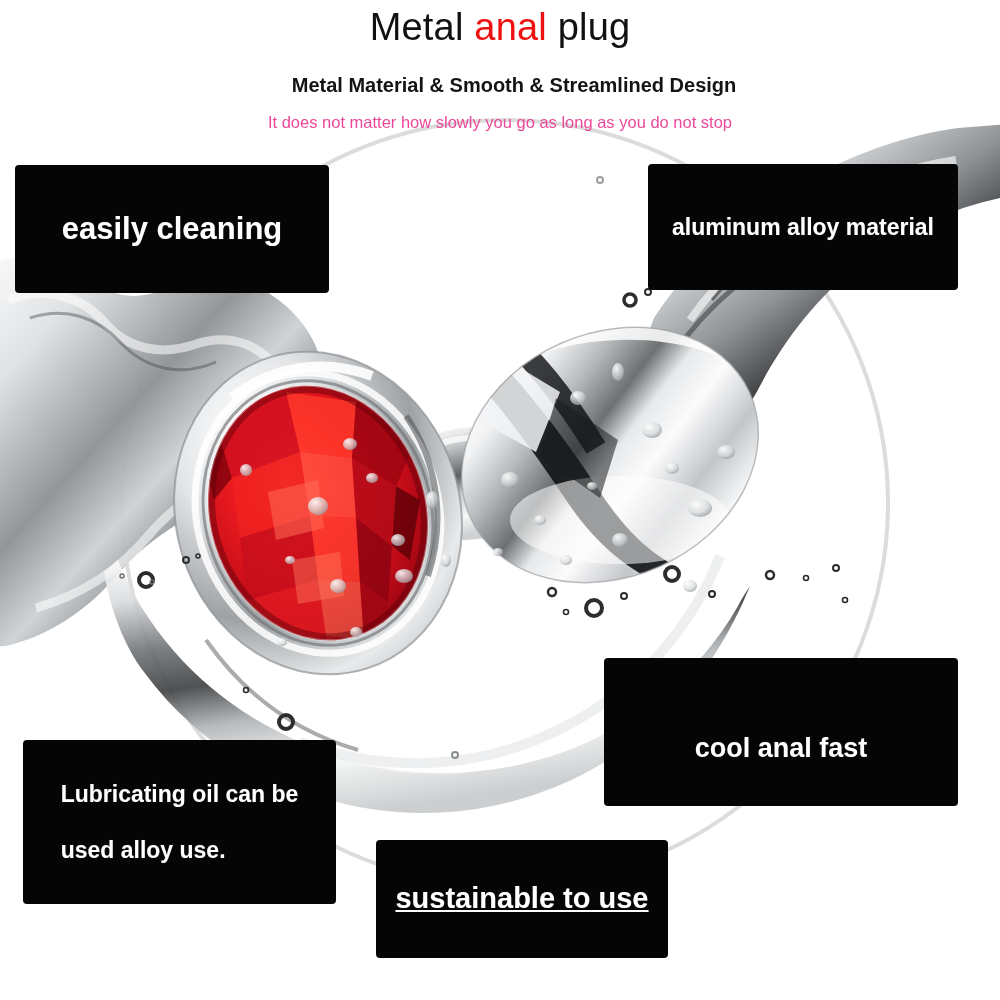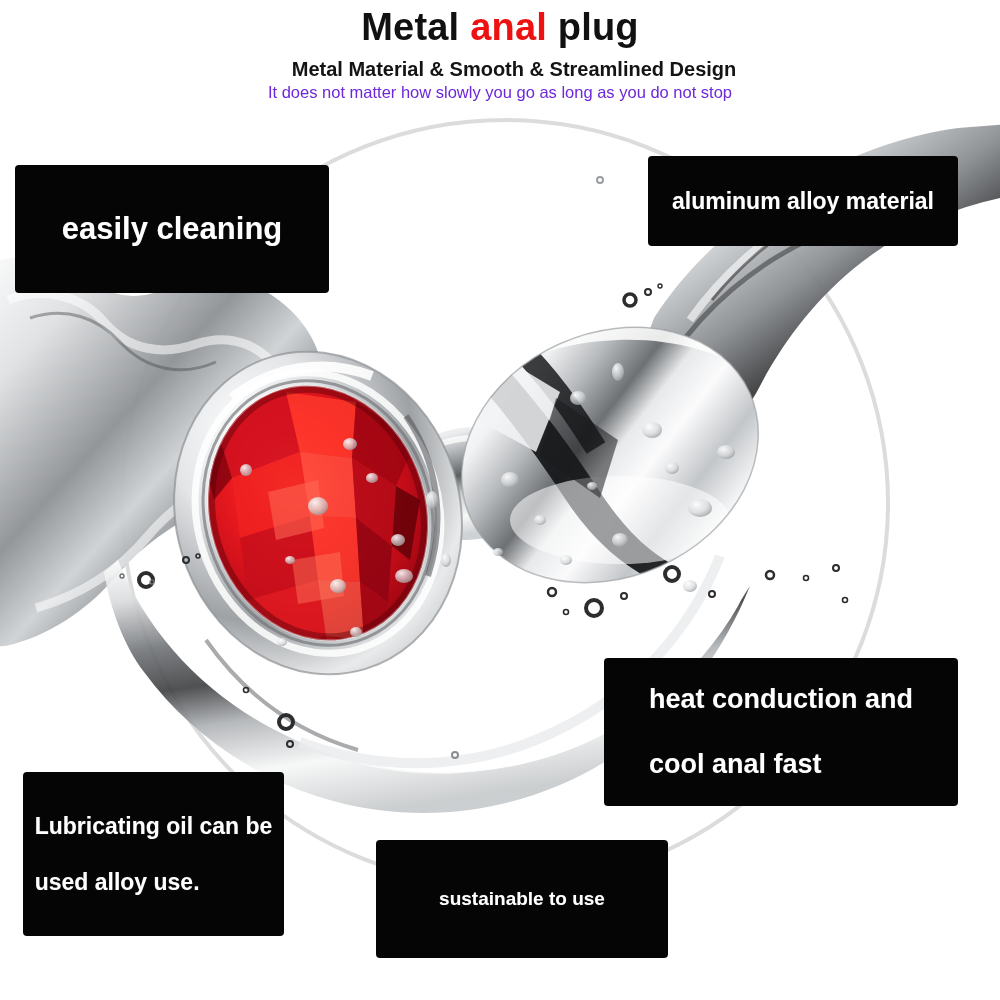--- a/index.html
+++ b/index.html
@@ -2,48 +2,48 @@
 <html><head>
 <meta charset="utf-8">
 <style>
   html,body{margin:0;padding:0;background:#fff;}
   body{width:1000px;height:1000px;overflow:hidden;
        font-family:"Liberation Sans","DejaVu Sans",sans-serif;}
   #stage{position:relative;width:1000px;height:1000px;background:#ffffff;overflow:hidden;}
 
   
   .header{position:absolute;left:0;top:0;width:1000px;text-align:center;z-index:40;}
-  .title{font-size:38px;font-weight:700;color:#111;letter-spacing:.2px;line-height:1;
+  .title{font-size:38px;font-weight:400;color:#111;letter-spacing:.2px;line-height:1;
          padding-top:8px;white-space:nowrap;}
   .title .red{color:#ee1111;}
-  .subtitle{font-size:20px;font-weight:700;color:#141414;margin-top:13px;line-height:1;white-space:nowrap;padding-left:28px;}
-  .tagline{font-size:16.5px;font-weight:400;color:#6d28d9;margin-top:5px;line-height:1;white-space:nowrap;}
+  .subtitle{font-size:20px;font-weight:700;color:#141414;margin-top:29px;line-height:1;white-space:nowrap;padding-left:28px;}
+  .tagline{font-size:16.5px;font-weight:400;color:#ec4899;margin-top:19px;line-height:1;white-space:nowrap;}
 
   
   .art{position:absolute;left:0;top:0;width:1000px;height:1000px;z-index:10;}
   .circle-ring{position:absolute;left:120px;top:118px;width:770px;height:770px;
       border-radius:50%;border:4px solid #dcdcdc;box-sizing:border-box;z-index:9;}
 
   
   .label{position:absolute;background:#050505;border-radius:4px;color:#fff;
          display:flex;align-items:center;justify-content:center;text-align:left;
          z-index:60;box-sizing:border-box;}
   .label span{display:block;font-weight:600;line-height:1.22;
               text-shadow:0 0 1px rgba(255,255,255,.25);}
 
   #lbl-easy      {left:15px;  top:165px; width:314px; height:128px;}
   #lbl-easy span {font-size:31px;}
-  #lbl-alu       {left:648px; top:156px; width:310px; height:90px;}
+  #lbl-alu       {left:648px; top:164px; width:310px; height:126px;}
   #lbl-alu span  {font-size:23px;}
   #lbl-heat      {left:604px; top:658px; width:354px; height:148px; padding:0 12px;}
   #lbl-heat span {font-size:27px;}
-  #lbl-lub       {left:23px;  top:772px; width:261px; height:164px; padding:0 3px;}
+  #lbl-lub       {left:23px;  top:740px; width:313px; height:164px; padding:0 3px;}
   #lbl-lub span  {font-size:23px;}
   #lbl-sust      {left:376px; top:840px; width:292px; height:118px;}
-  #lbl-sust span {font-size:19px;}
+  #lbl-sust span {font-size:29px;text-decoration:underline;}
 </style>
 </head>
 <body>
 
 <div id="stage">
 
   <div class="circle-ring"></div>
 
   <svg class="art" viewBox="0 0 1000 1000">
     <defs>
@@ -283,21 +283,21 @@
 
   <div class="label" id="lbl-easy">
     <span>easily cleaning</span>
   </div>
 
   <div class="label" id="lbl-alu">
     <span>aluminum alloy material</span>
   </div>
 
   <div class="label" id="lbl-heat">
-    <span><span>heat conduction and</span><br><span>cool anal fast</span></span>
+    <span><br><span>cool anal fast</span></span>
   </div>
 
   <div class="label" id="lbl-lub">
     <span><span>Lubricating oil can be</span><br><span>used alloy use.</span></span>
   </div>
 
   <div class="label" id="lbl-sust">
     <span>sustainable to use</span>
   </div>
 

